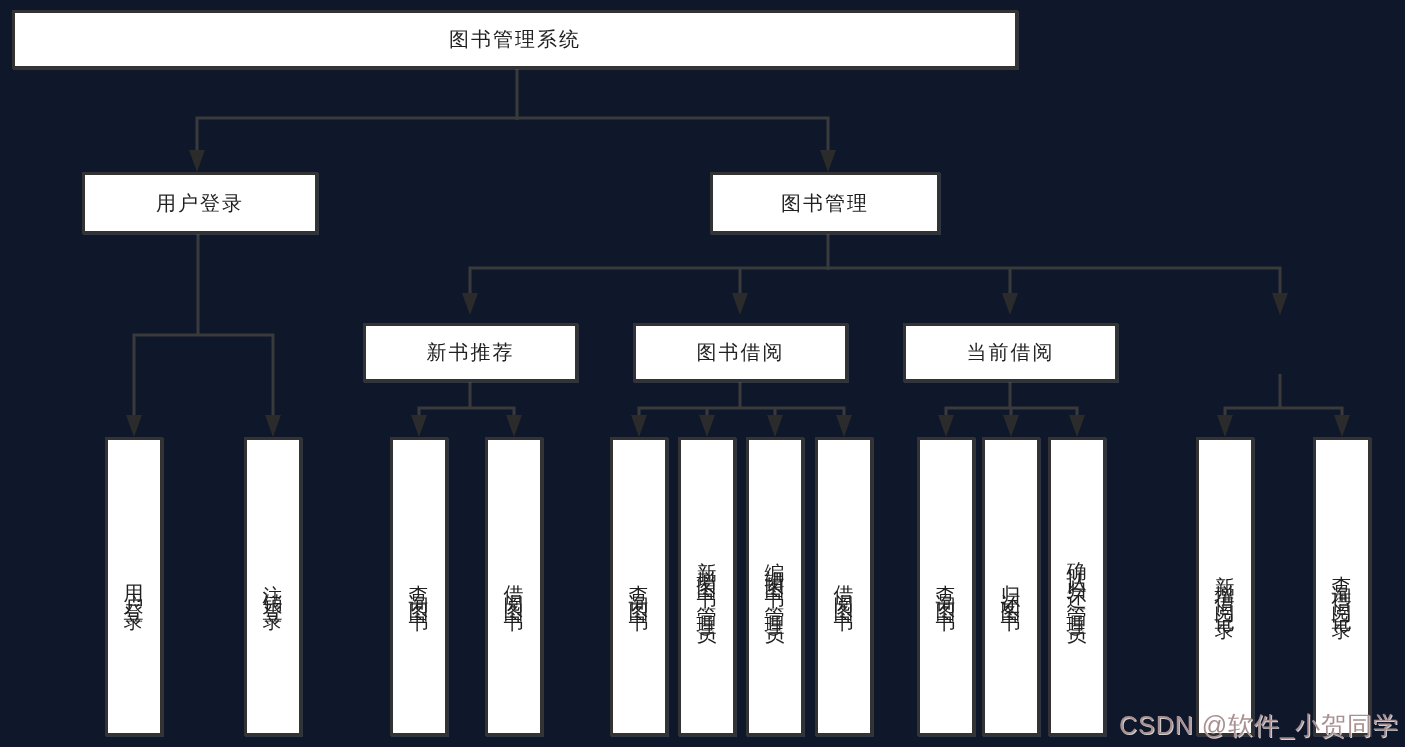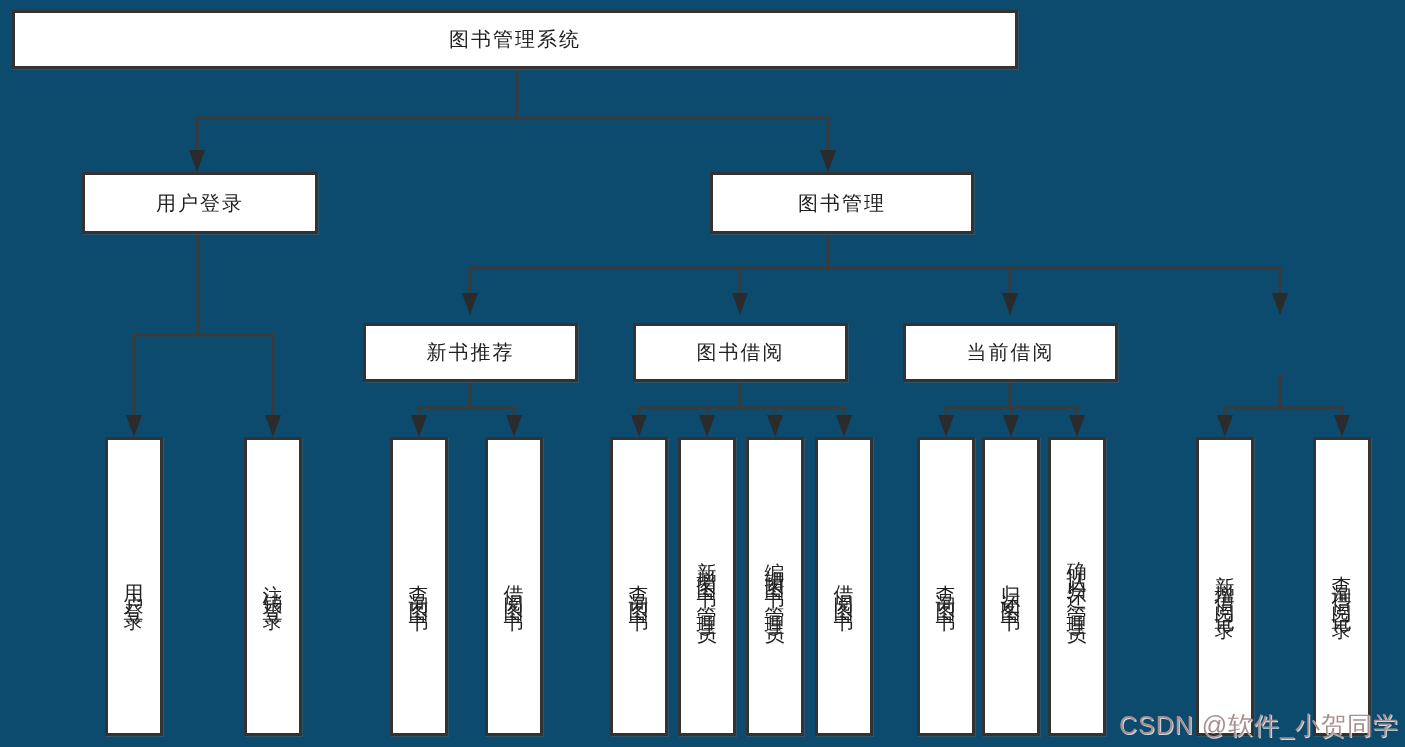--- a/index.html
+++ b/index.html
@@ -1,19 +1,19 @@
 <!DOCTYPE html>
 <html><head>
 <meta charset="utf-8">
 <style>
   html,body{margin:0;padding:0;background:#ffffff;}
   .stage{
     position:relative;
     width:1405px;height:747px;
-    background:#0c4a6e;
+    background:#0f172a;
     font-family:"Liberation Sans","DejaVu Sans",sans-serif;
     overflow:hidden;
   }
   .wires{position:absolute;left:0;top:0;z-index:1;}
   .node{
     position:absolute;
     box-sizing:border-box;
     background:#ffffff;
     border:3px solid #333333;
     display:flex;
@@ -28,21 +28,21 @@
   .node span{white-space:nowrap;}
   .node-v span{
     writing-mode:vertical-rl;
     letter-spacing:9px;
     white-space:nowrap;
     line-height:1;
   }
   
   .n-root{left:12px;top:10px;width:1006px;height:59px;}
   .n-user-login{left:82px;top:172px;width:236px;height:62px;}
-  .n-book-mgmt{left:710px;top:172px;width:264px;height:62px;}
+  .n-book-mgmt{left:710px;top:172px;width:230px;height:62px;}
   .n-sec{top:323px;width:215px;height:59px;}
   .n-sec-1{left:363px;}
   .n-sec-2{left:633px;}
   .n-sec-3{left:903px;}
   .n-sec-4{left:1173px;}
   .leaf{top:437px;width:58px;height:299px;}
   .lf-1{left:105px;}  .lf-2{left:244px;}
   .lf-3{left:390px;}  .lf-4{left:485px;}
   .lf-5{left:610px;}  .lf-6{left:678px;}
   .lf-7{left:746px;}  .lf-8{left:815px;}

